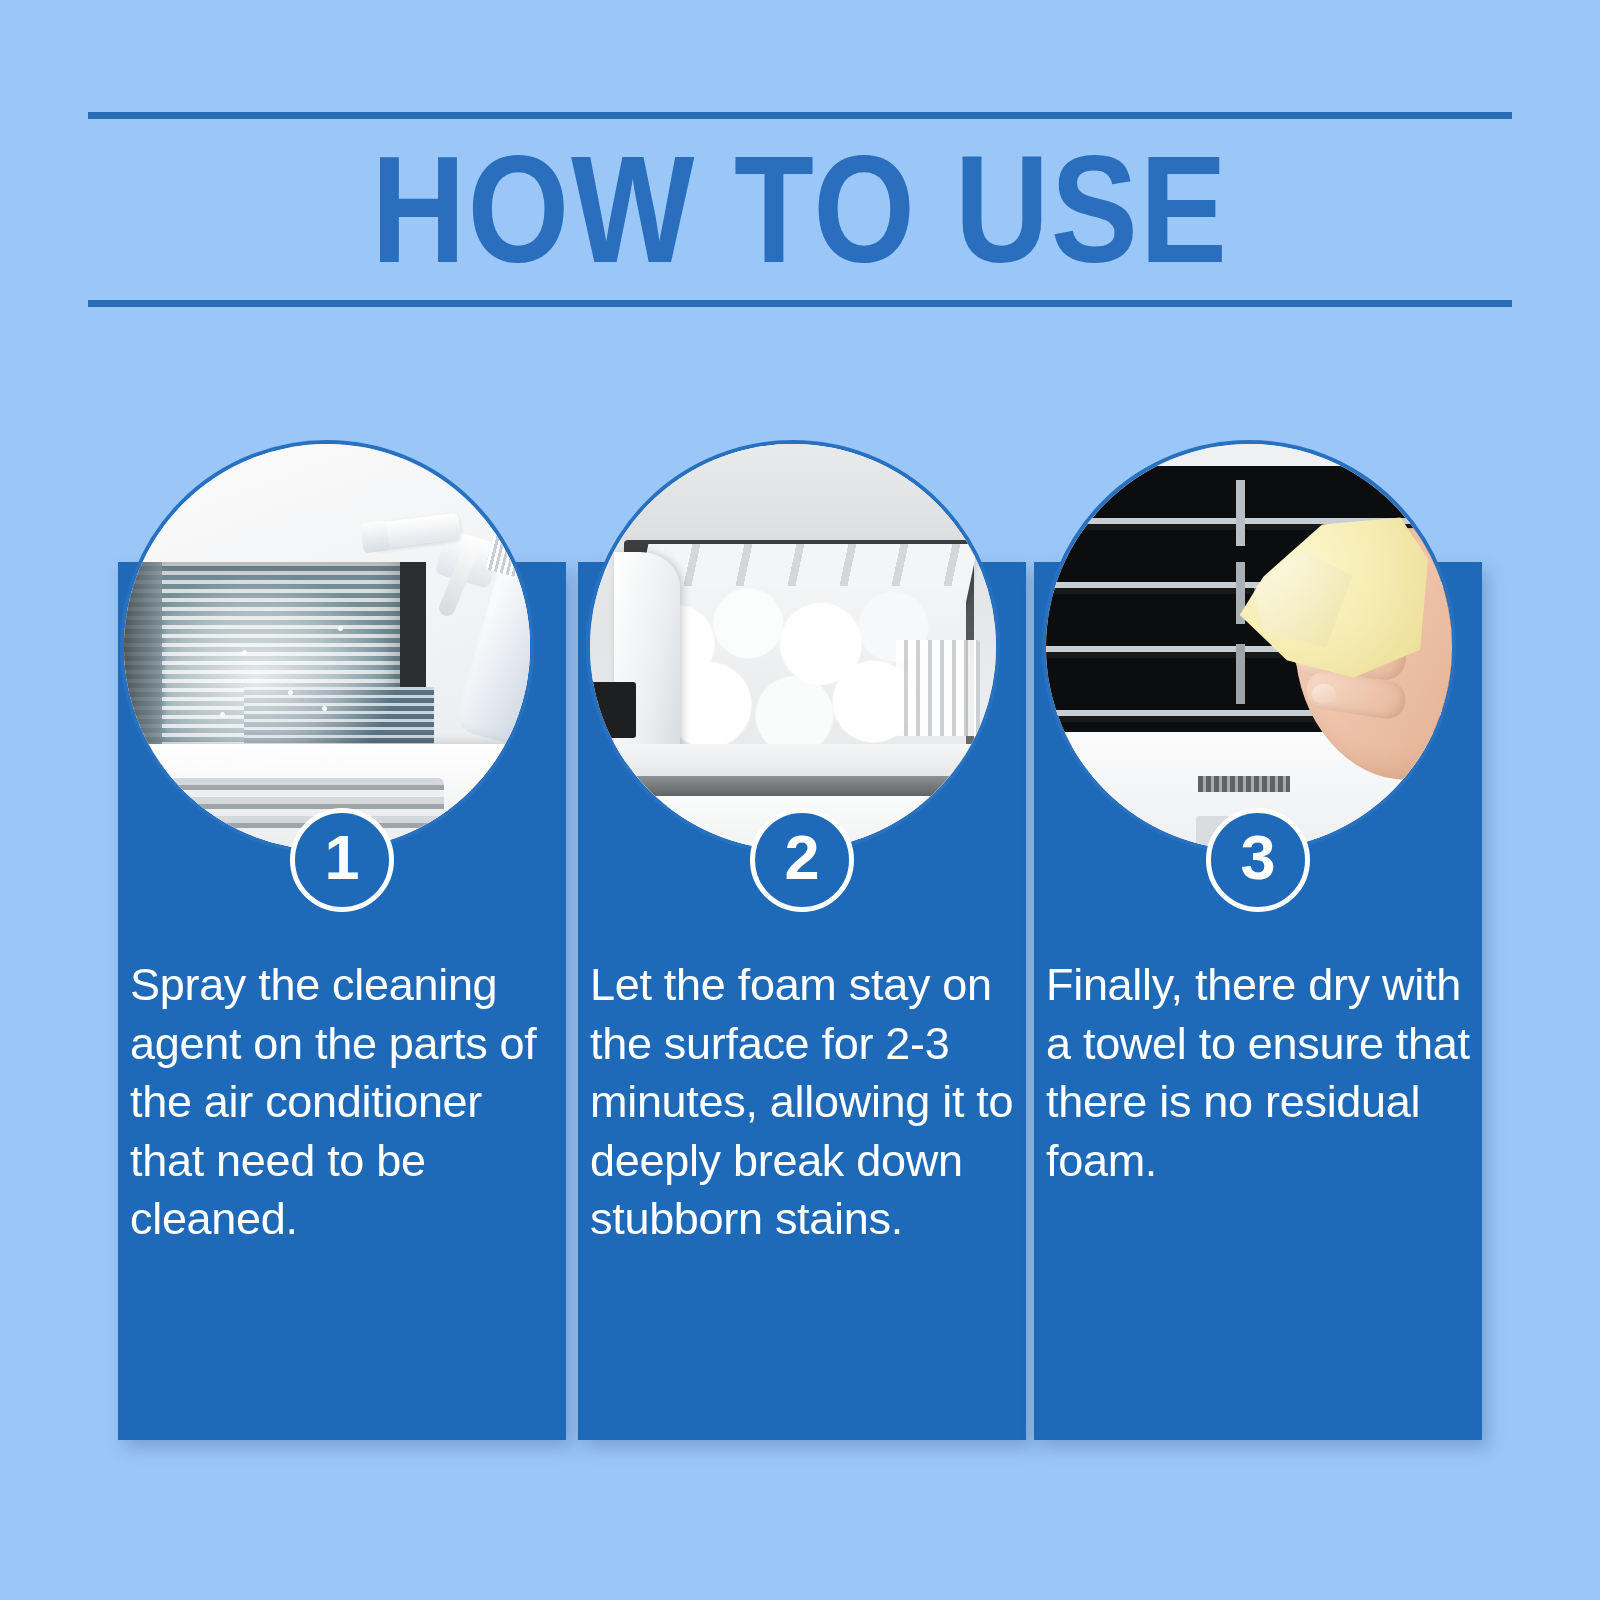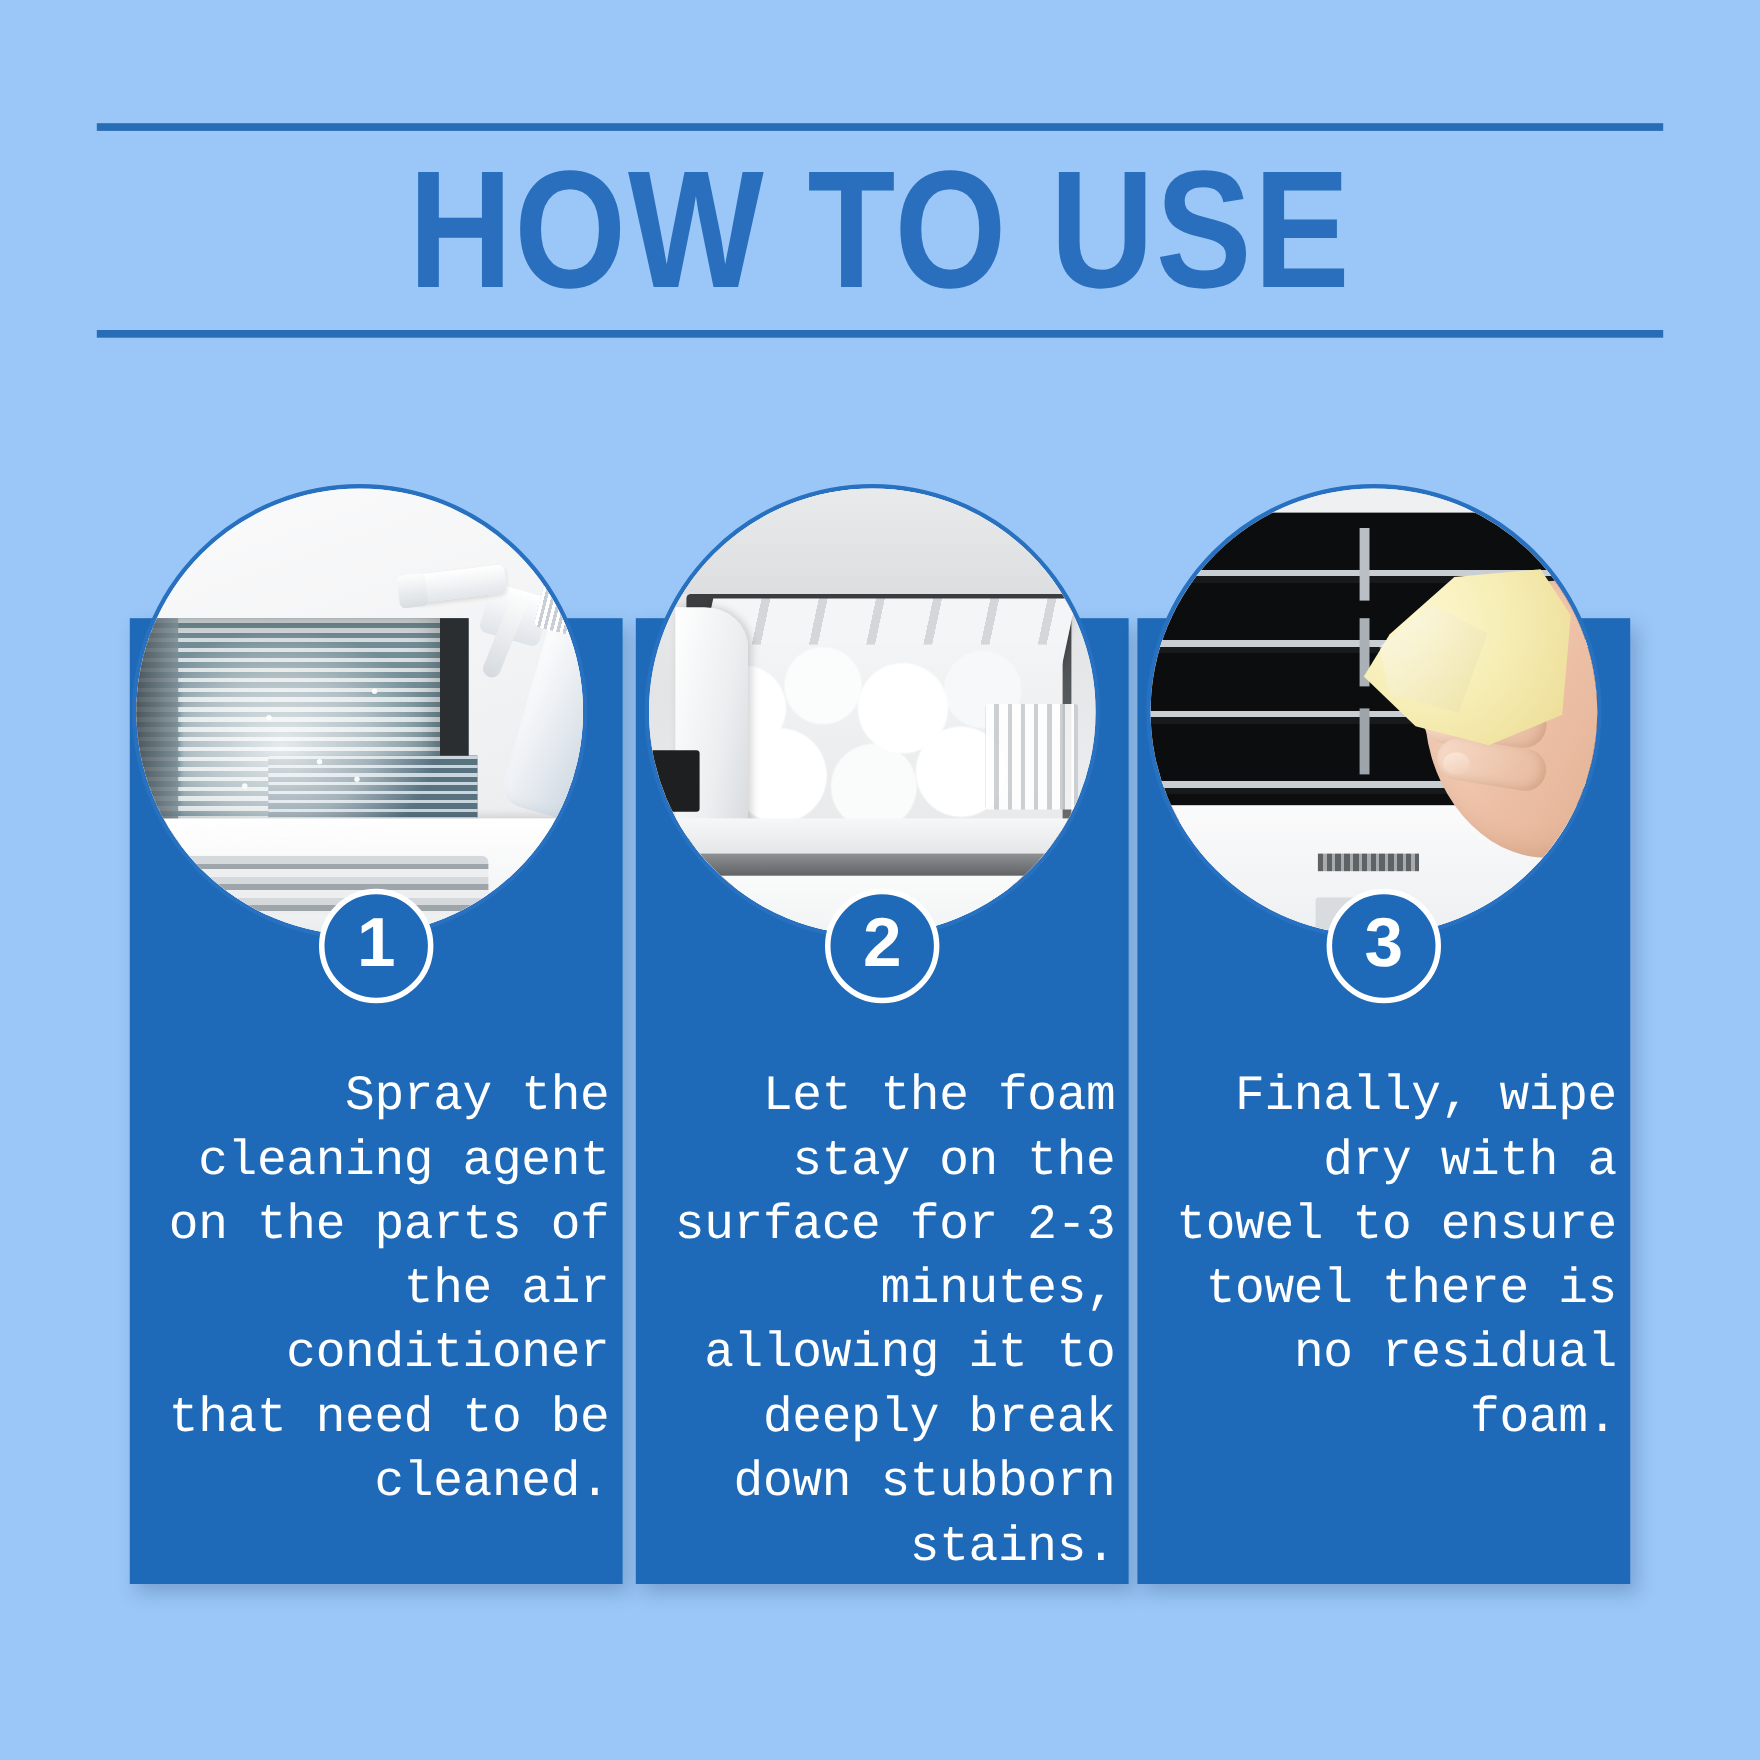--- a/index.html
+++ b/index.html
@@ -321,27 +321,27 @@
     font-weight: 700;
     line-height: 1;
     font-family: "Liberation Sans", sans-serif;
     z-index: 5;
   }
   .badge span { position: relative; top: -3px; }
 
   .step-caption {
     position: absolute;
     left: 12px;
-    top: 528px;
+    top: 516px;
     width: 424px;
-    text-align: right;
+    text-align: left;
     color: #ffffff;
     font-size: 45px;
     line-height: 1.30;
-    font-family: Liberation Mono, monospace;
+    font-family: Liberation Sans, sans-serif;
     font-weight: 400;
     letter-spacing: -0.3px;
     z-index: 4;
   }
 </style>
 </head>
 <body>
 
 <div class="header">
   <div class="rule rule-top"></div>
@@ -435,16 +435,16 @@
         <div class="s3-nail s3-n4"></div>
         <div class="s3-towel"></div>
         <div class="s3-towel-fold"></div>
       </div>
     </div>
 
     <div class="badge">
       <span>3</span>
     </div>
 
-    <div class="step-caption">Finally, wipe dry with a towel to ensure towel there is no residual foam.</div>
+    <div class="step-caption">Finally, there dry with a towel to ensure that there is no residual foam.</div>
   </div>
 
 </div>
 
 </body></html>

